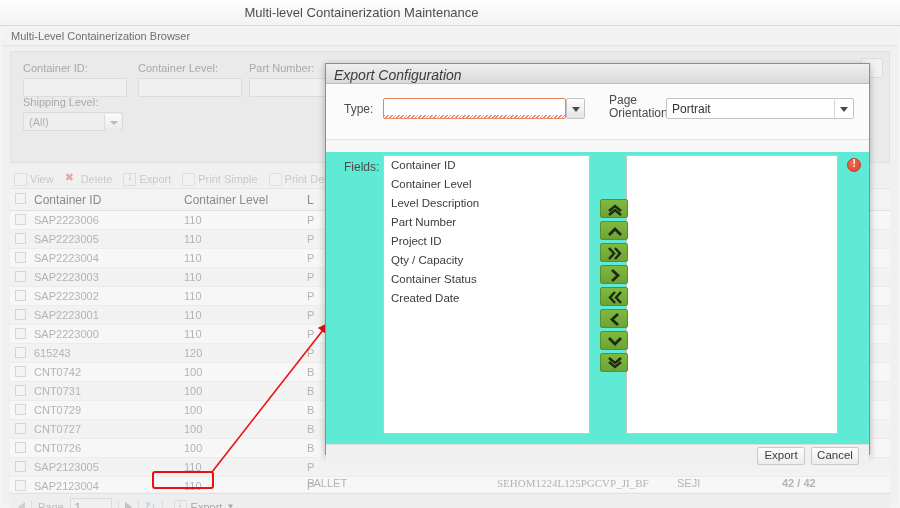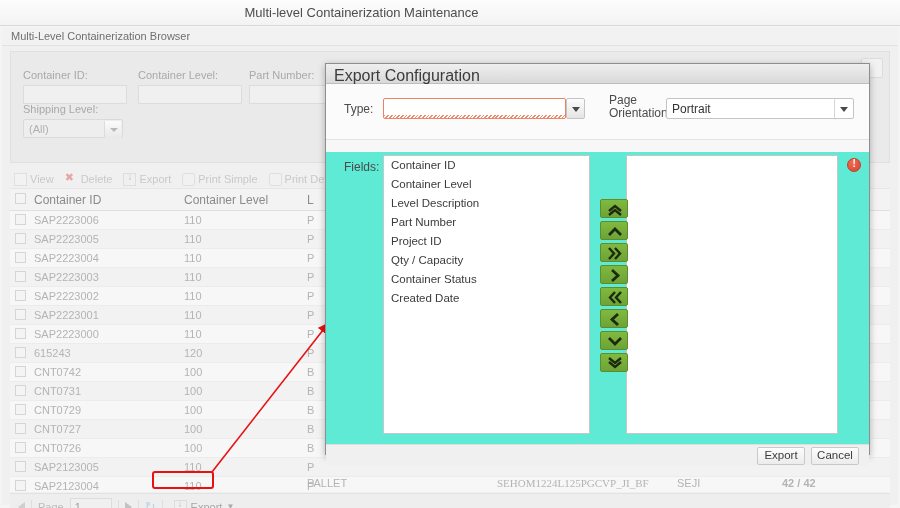--- a/index.html
+++ b/index.html
@@ -56,21 +56,21 @@
   }
 
   
   .filter-bar {
     position: absolute;
     left: 8px; top: 24px;
     width: 880px; height: 112px;
     background: #eaeaea;
     border: 1px solid #e0e0e0;
   }
-  .fld { position: absolute; margin-top: 7px; }
+  .fld { position: absolute; }
   .fld-label {
     font-size: 11px;
     color: #a9a9a9;
     white-space: nowrap;
   }
   .fld-input {
     margin-top: 4px;
     height: 19px;
     background: #f0f0f0;
     border: 1px solid #dcdcdc;
@@ -247,22 +247,23 @@
     width: 545px; height: 392px;
     background: #f7f7f7;
     border: 1px solid #8e8e8e;
     box-shadow: 0 2px 7px rgba(0,0,0,.28);
   }
   .dlg-title {
     height: 20px;
     background: linear-gradient(to bottom,#efefef,#d9d9d9);
     border-bottom: 1px solid #bdbdbd;
     padding: 3px 0 0 8px;
-    font-size: 16px;
+    font-size: 14px;
     color: #3c3c3c;
+    font-style: italic;
   }
   .dlg-top {
     position: relative;
     height: 56px;
     background: #fbfbfb;
     border-bottom: 1px solid #e3e3e3;
   }
   .lbl {
     position: absolute;
     font-size: 12px;

